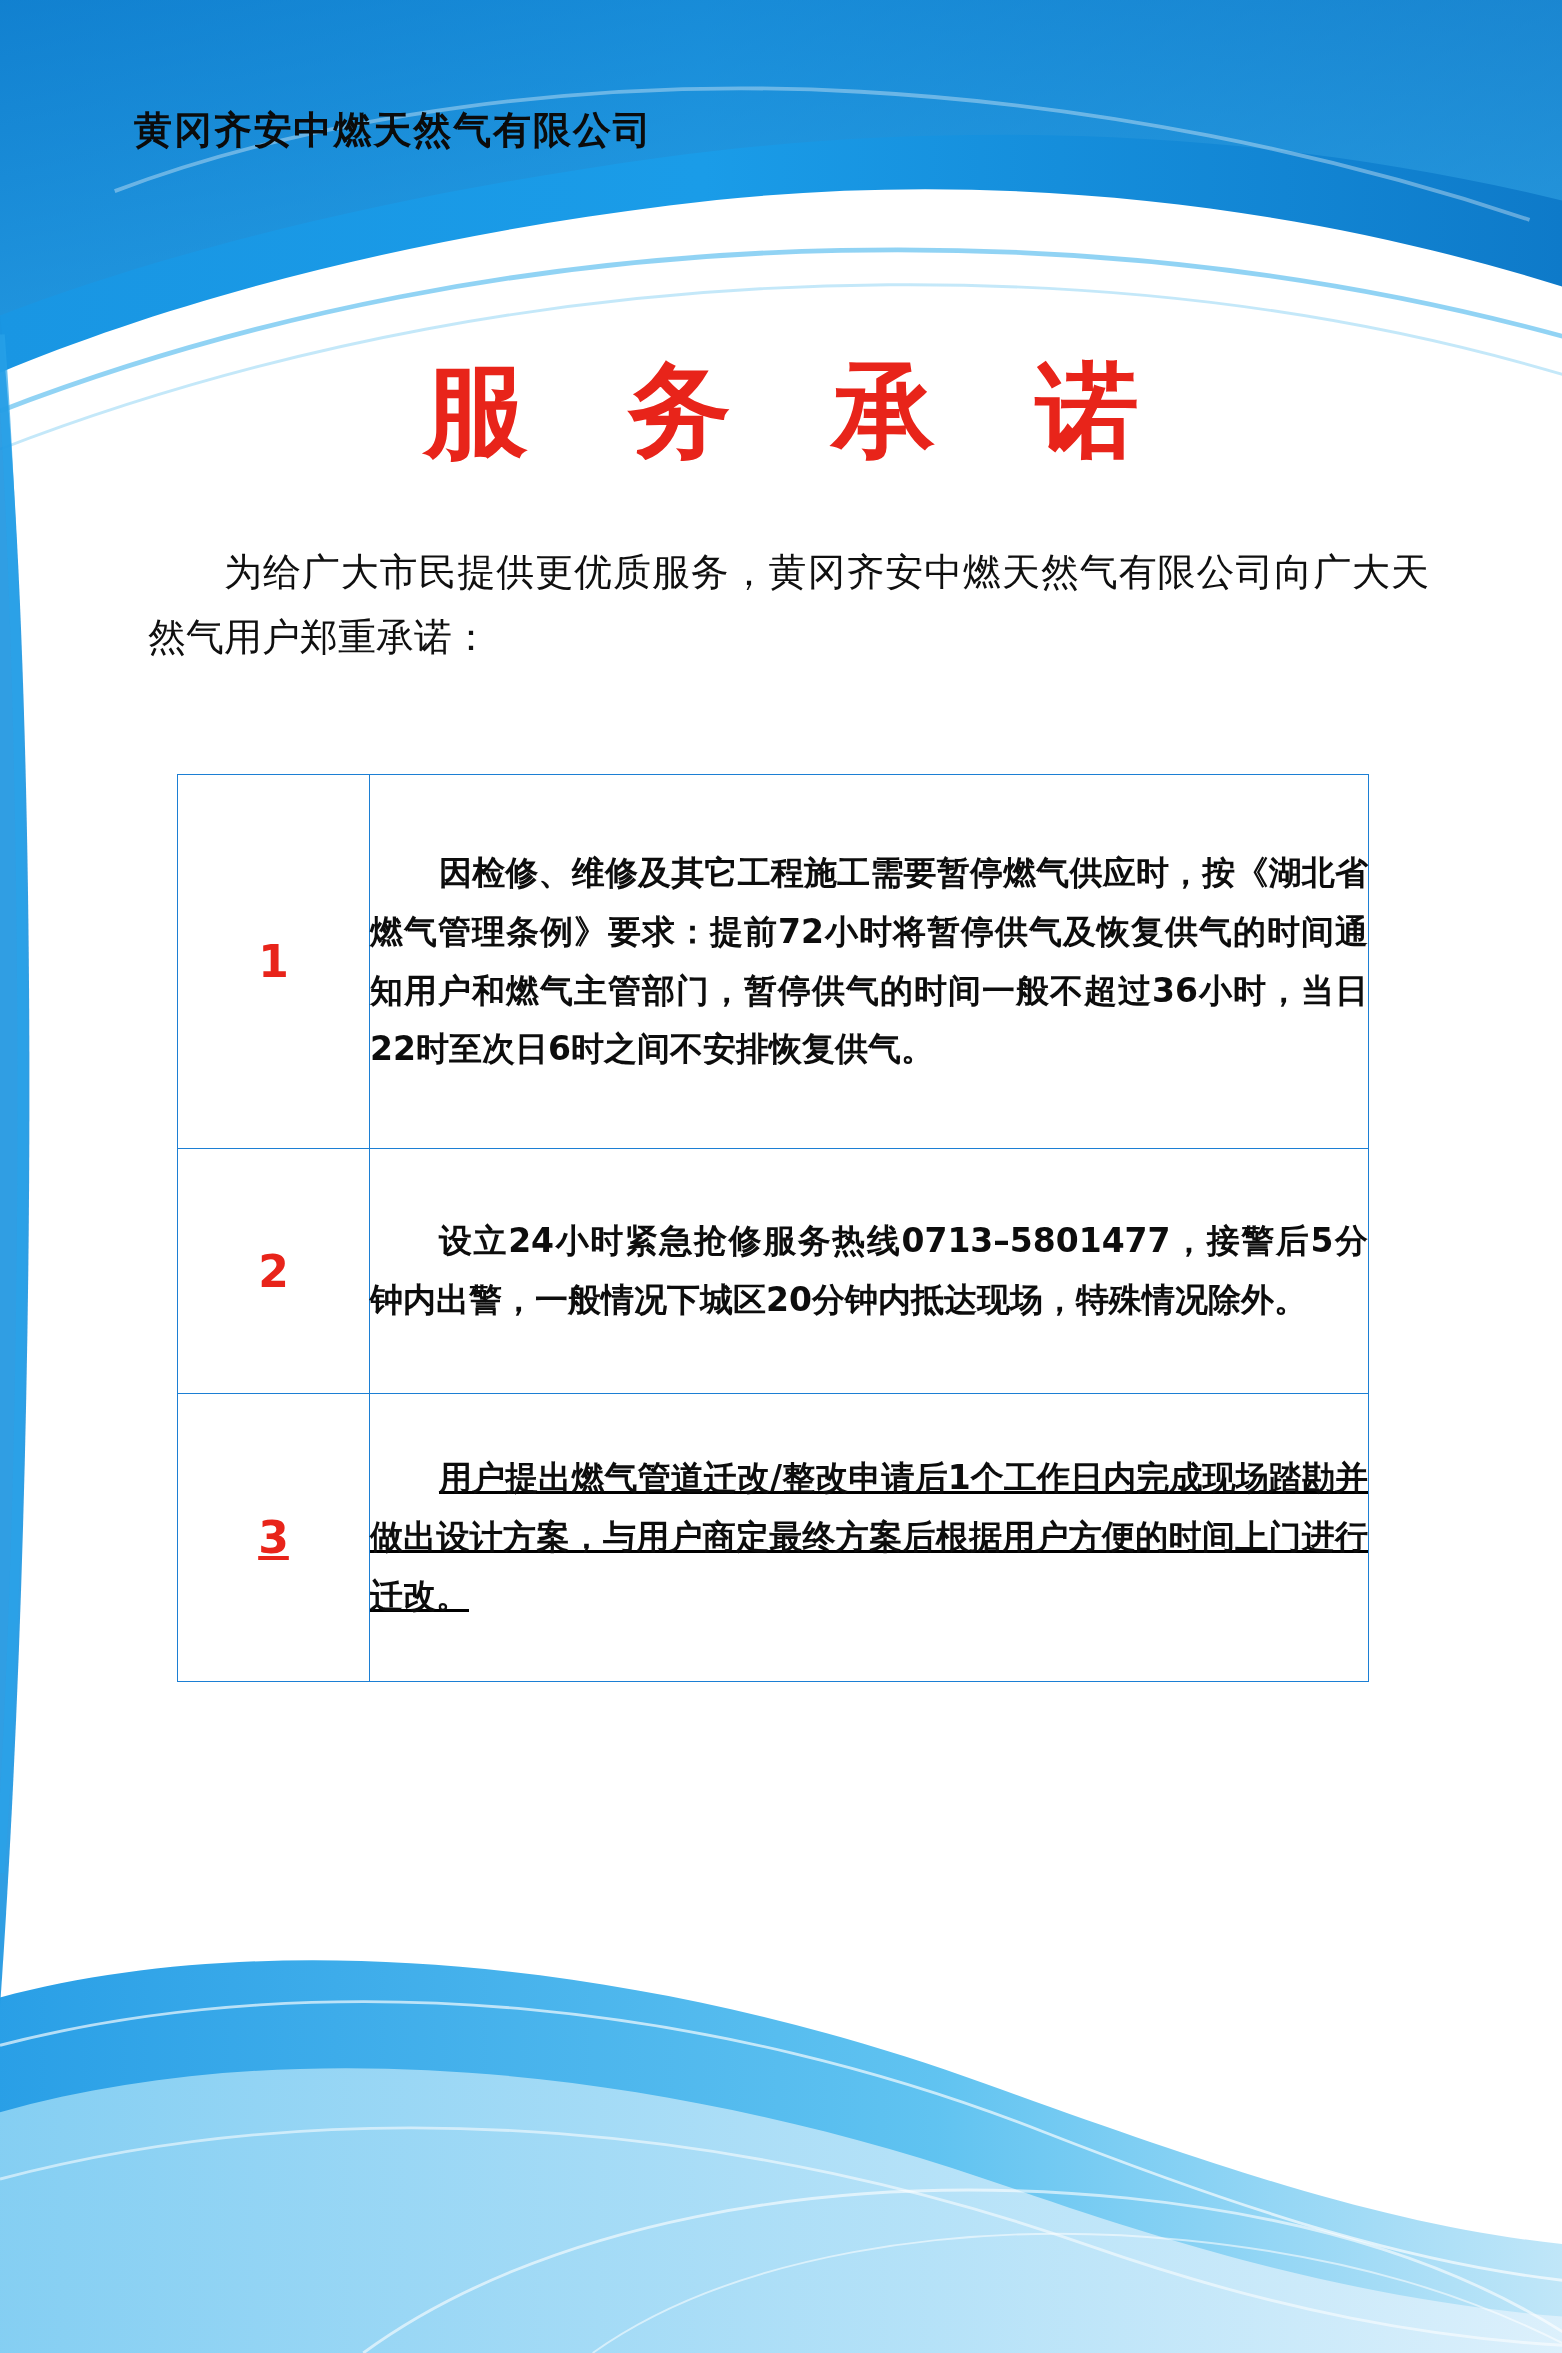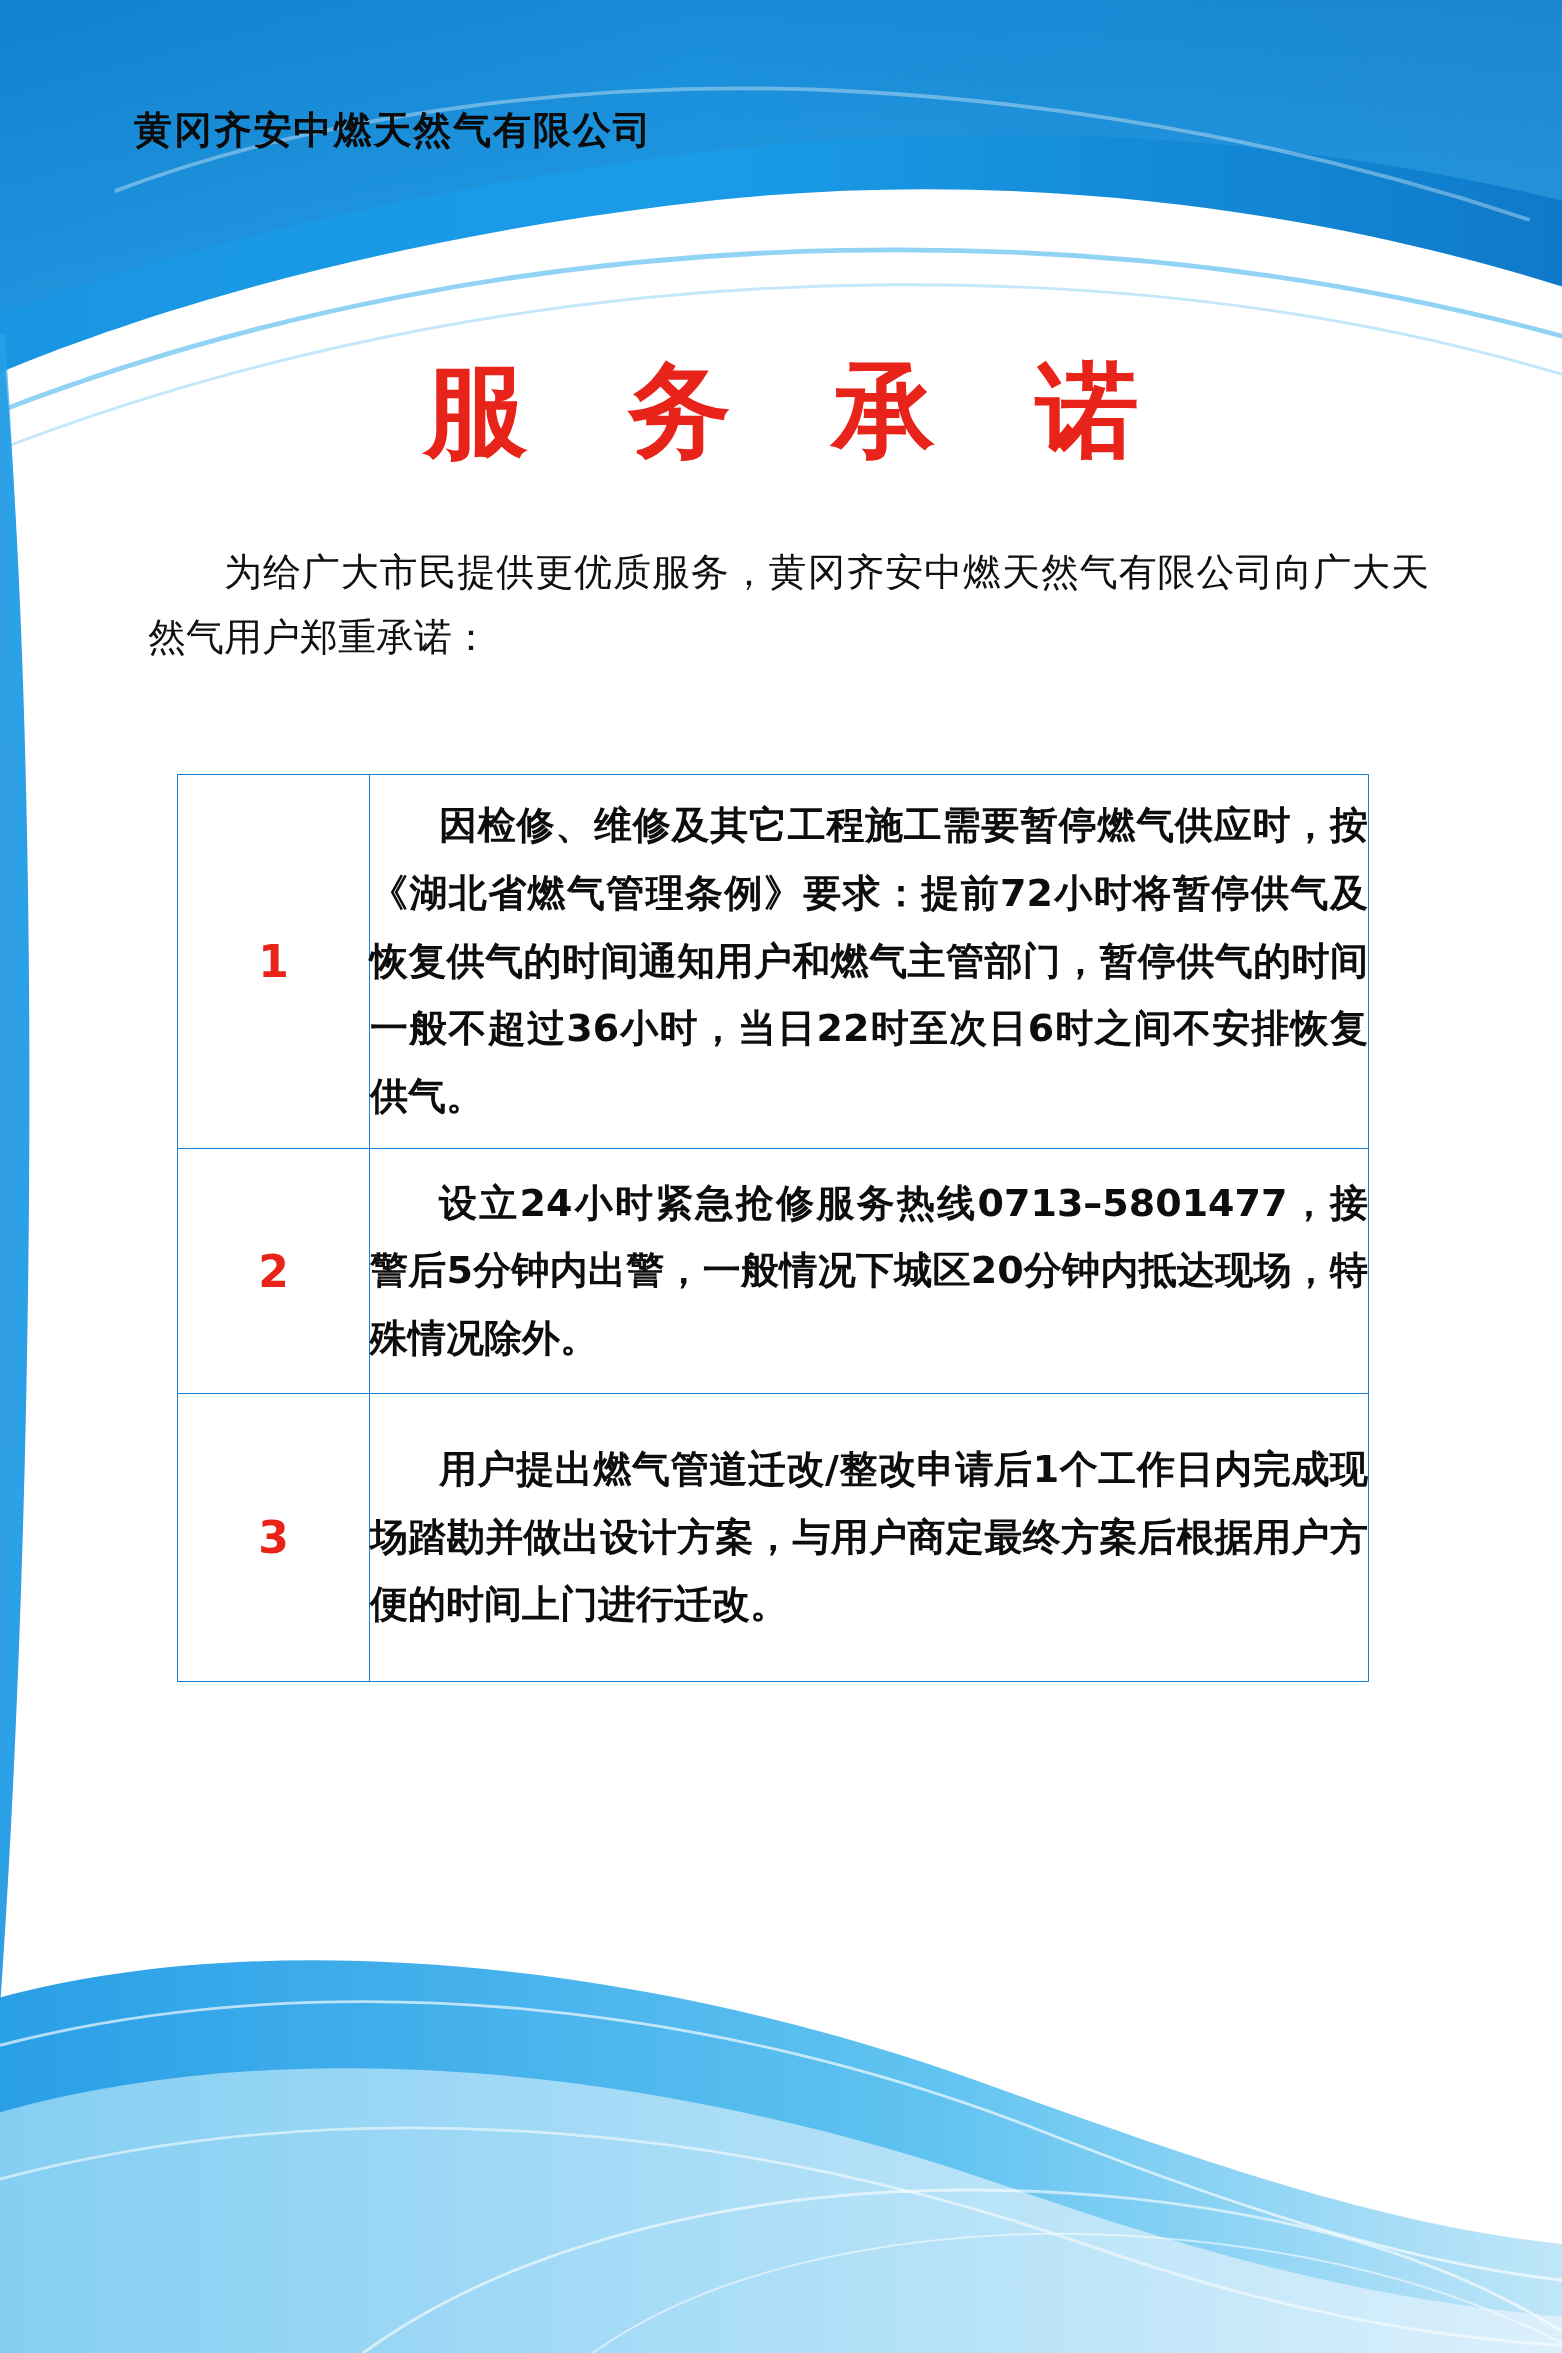--- a/index.html
+++ b/index.html
@@ -77,30 +77,30 @@
     width: 191px;
     text-align: center;
     color: #e8241a;
     font-size: 44px;
     font-weight: bold;
   }
   td.text-cell {
     padding: 25px 29px 29px 32.5px;
   }
   .item-text {
-    font-size: 38px;
+    font-size: 33px;
     font-weight: bold;
     color: #0d0d0d;
     line-height: 1.78;
     text-indent: 69px;
     text-align: justify;
   }
   tr.row-1 td { height: 373px; }
   tr.row-2 td { height: 244px; }
-  tr.row-3 td { height: 287px; }
+  tr.row-3 td { height: 287px; text-decoration: underline; }
 </style>
 </head>
 <body>
 
 <div id="poster">
 
   <svg id="bg-svg" viewBox="0 0 1635 2462" preserveAspectRatio="none">
     <defs>
       <linearGradient id="gradTop" x1="0" y1="0" x2="1" y2="0">
         <stop offset="0%" stop-color="#1996e3"></stop>

